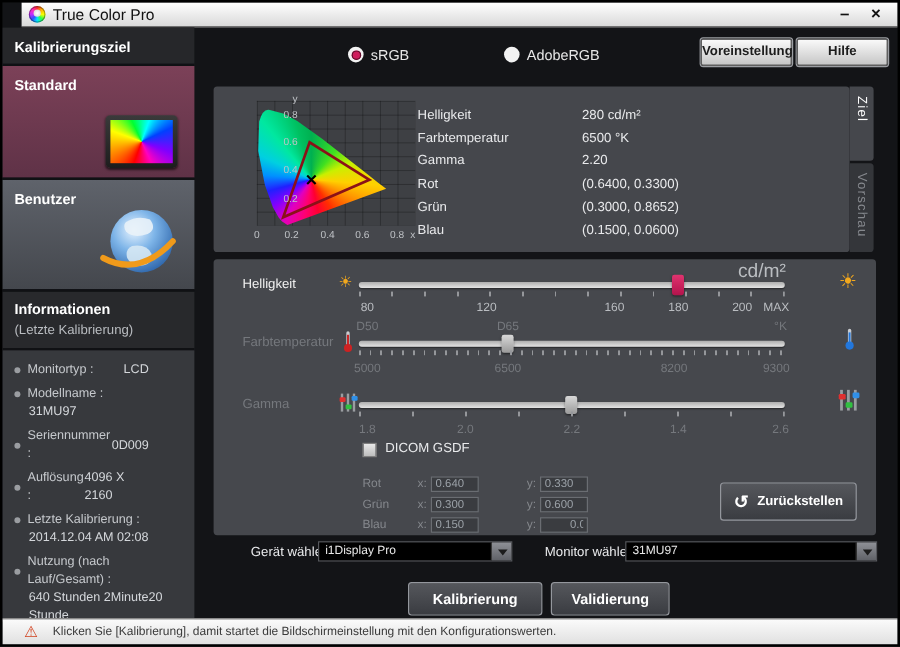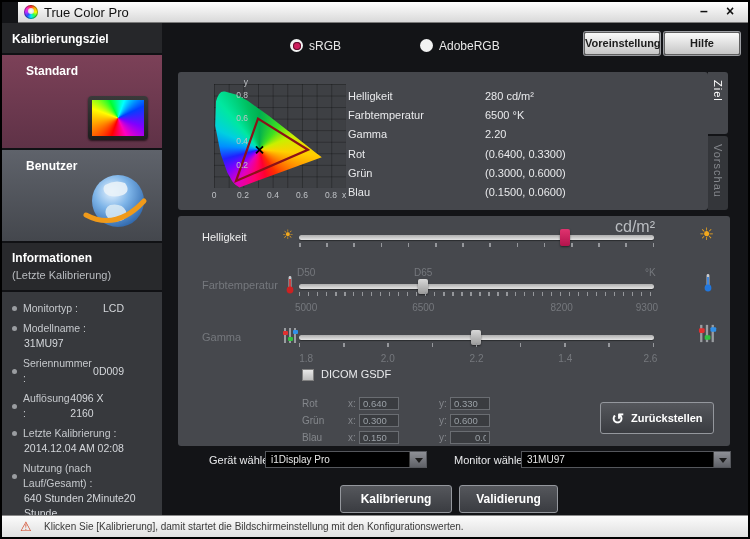--- a/index.html
+++ b/index.html
@@ -26,21 +26,21 @@
   .win-min { right:34px; font-weight:bold; }
   .win-close { right:8px; font-weight:bold; }
 
   
   .sidebar { position:absolute; left:0; top:21px; width:160px; bottom:22px; background:#131417; }
   .side-header {
     height:32px; background:#26272a; color:#fff; font-size:12px; font-weight:bold;
     line-height:32px; padding-left:10px; border-bottom:2px solid #101114;
   }
   .side-item { position:relative; border-bottom:2px solid #101114; color:#fff; font-size:12px; font-weight:bold; }
-  .side-item .label { position:absolute; left:24px; top:9px; }
+  .side-item .label { position:absolute; left:10px; top:9px; }
   .item-standard { height:95px; background:linear-gradient(#7c4158,#5f3247); }
   .item-benutzer { height:93px; background:linear-gradient(#5f636b,#44474d); }
   .monitor-icon {
     position:absolute; right:14px; bottom:8px; width:60px; height:44px;
     background:linear-gradient(#3a3a3a,#1d1d1d); border-radius:4px; padding:4px;
     box-shadow:0 1px 2px rgba(0,0,0,.6);
   }
   .monitor-icon .screen { width:100%; height:100%;
     background:conic-gradient(from 200deg at 50% 50%, #ff0000,#ff8000,#ffff00,#00ff30,#00ffff,#0040ff,#8000ff,#ff00c0,#ff0000); }
   .globe-icon { position:absolute; right:12px; bottom:6px; width:70px; height:64px; }
@@ -272,21 +272,21 @@
     <div class="tgt-row" style="left:170px; top:55px;  width:340px;">
       <span class="tgt-label">Gamma</span>
       <span class="tgt-value">2.20</span>
       </div>
     <div class="tgt-row" style="left:170px; top:75px;  width:340px;">
       <span class="tgt-label">Rot</span>
       <span class="tgt-value">(0.6400, 0.3300)</span>
       </div>
     <div class="tgt-row" style="left:170px; top:94px;  width:340px;">
       <span class="tgt-label">Grün</span>
-      <span class="tgt-value">(0.3000, 0.6000)</span>
+      <span class="tgt-value">(0.3000, 0.8652)</span>
       </div>
     <div class="tgt-row" style="left:170px; top:113px; width:340px;">
       <span class="tgt-label">Blau</span>
       <span class="tgt-value">(0.1500, 0.0600)</span>
       </div>
   </div>
 
   <div class="vtab vtab-active" style="left:706px; top:70px;  height:62px;">
     <span>Ziel</span></div>
   <div class="vtab vtab-idle" style="left:706px; top:134px; height:74px;">
@@ -295,20 +295,28 @@
   <div class="sliders-panel">
 
     <span class="sl-label" style="top:15px;">Helligkeit</span>
     <span class="unit" style="left:437px; top:2px; width:40px; text-align:right;">cd/m²</span>
     <span class="sun" style="left:104px; top:11px; font-size:13px;">☀</span>
     <span class="sun" style="left:521px; top:8px; font-size:17px;">☀</span>
     <div class="track" style="top:19px;">
       <div class="handle handle-pink" style="left:261px;"></div>
     </div>
     <div class="ticks" style="top:27px; background:repeating-linear-gradient(to right,#95979b 0 1.5px,transparent 1.5px 27.2px);"></div>
+    <div class="scale" style="top:35px;">
+      <b style="left:2%;">80</b>
+      <b style="left:30%;">120</b>
+      <b style="left:60%;">160</b>
+      <b style="left:75%;">180</b>
+      <b style="left:90%;">200</b>
+      <b style="left:98%;">MAX</b>
+    </div>
 
     <div class="scale dis" style="top:51px;">
       <b style="left:2%;">D50</b>
       <b style="left:35%;">D65</b>
       <b style="left:99%;">°K</b>
     </div>
     <span class="sl-label disabled" style="top:63px;">Farbtemperatur</span>
     <svg class="thermo" style="left:107px; top:58px;" viewBox="0 0 10 20">
       <rect x="3.6" y="2" width="2.8" height="12" rx="1.4" fill="#c9ccd0"></rect>
         <rect x="4.2" y="5" width="1.6" height="9" fill="#cc2222"></rect>

